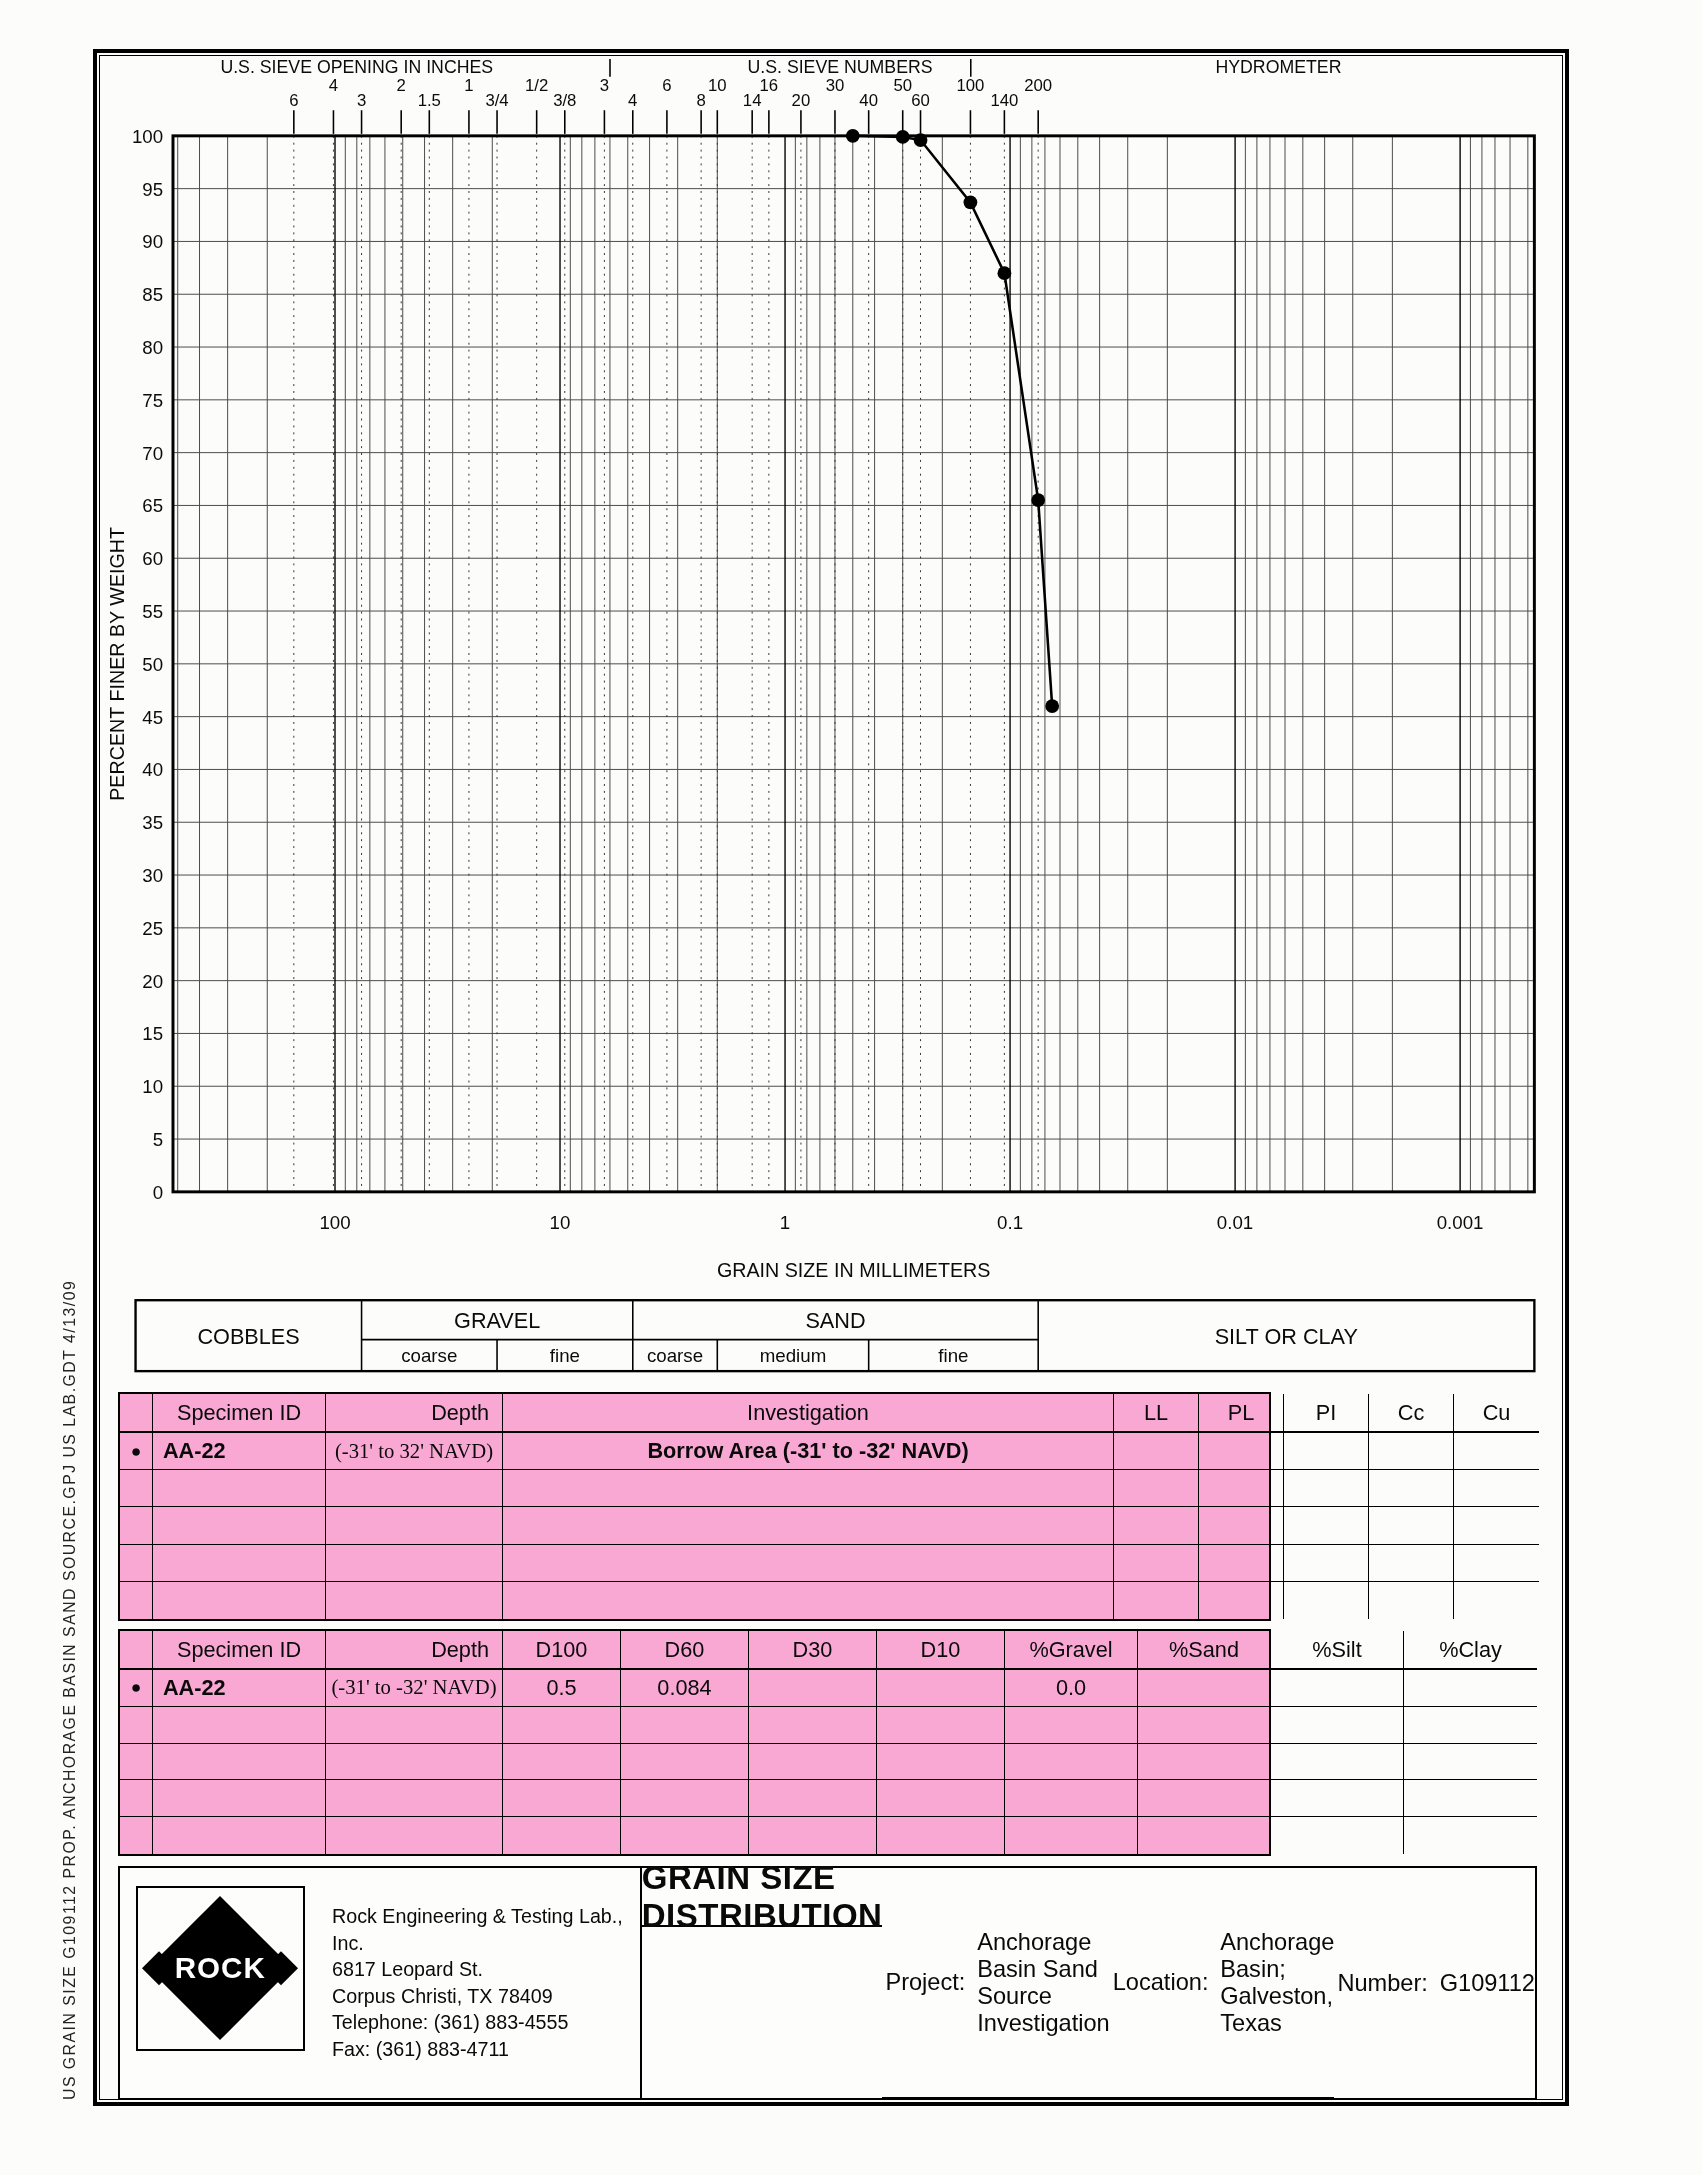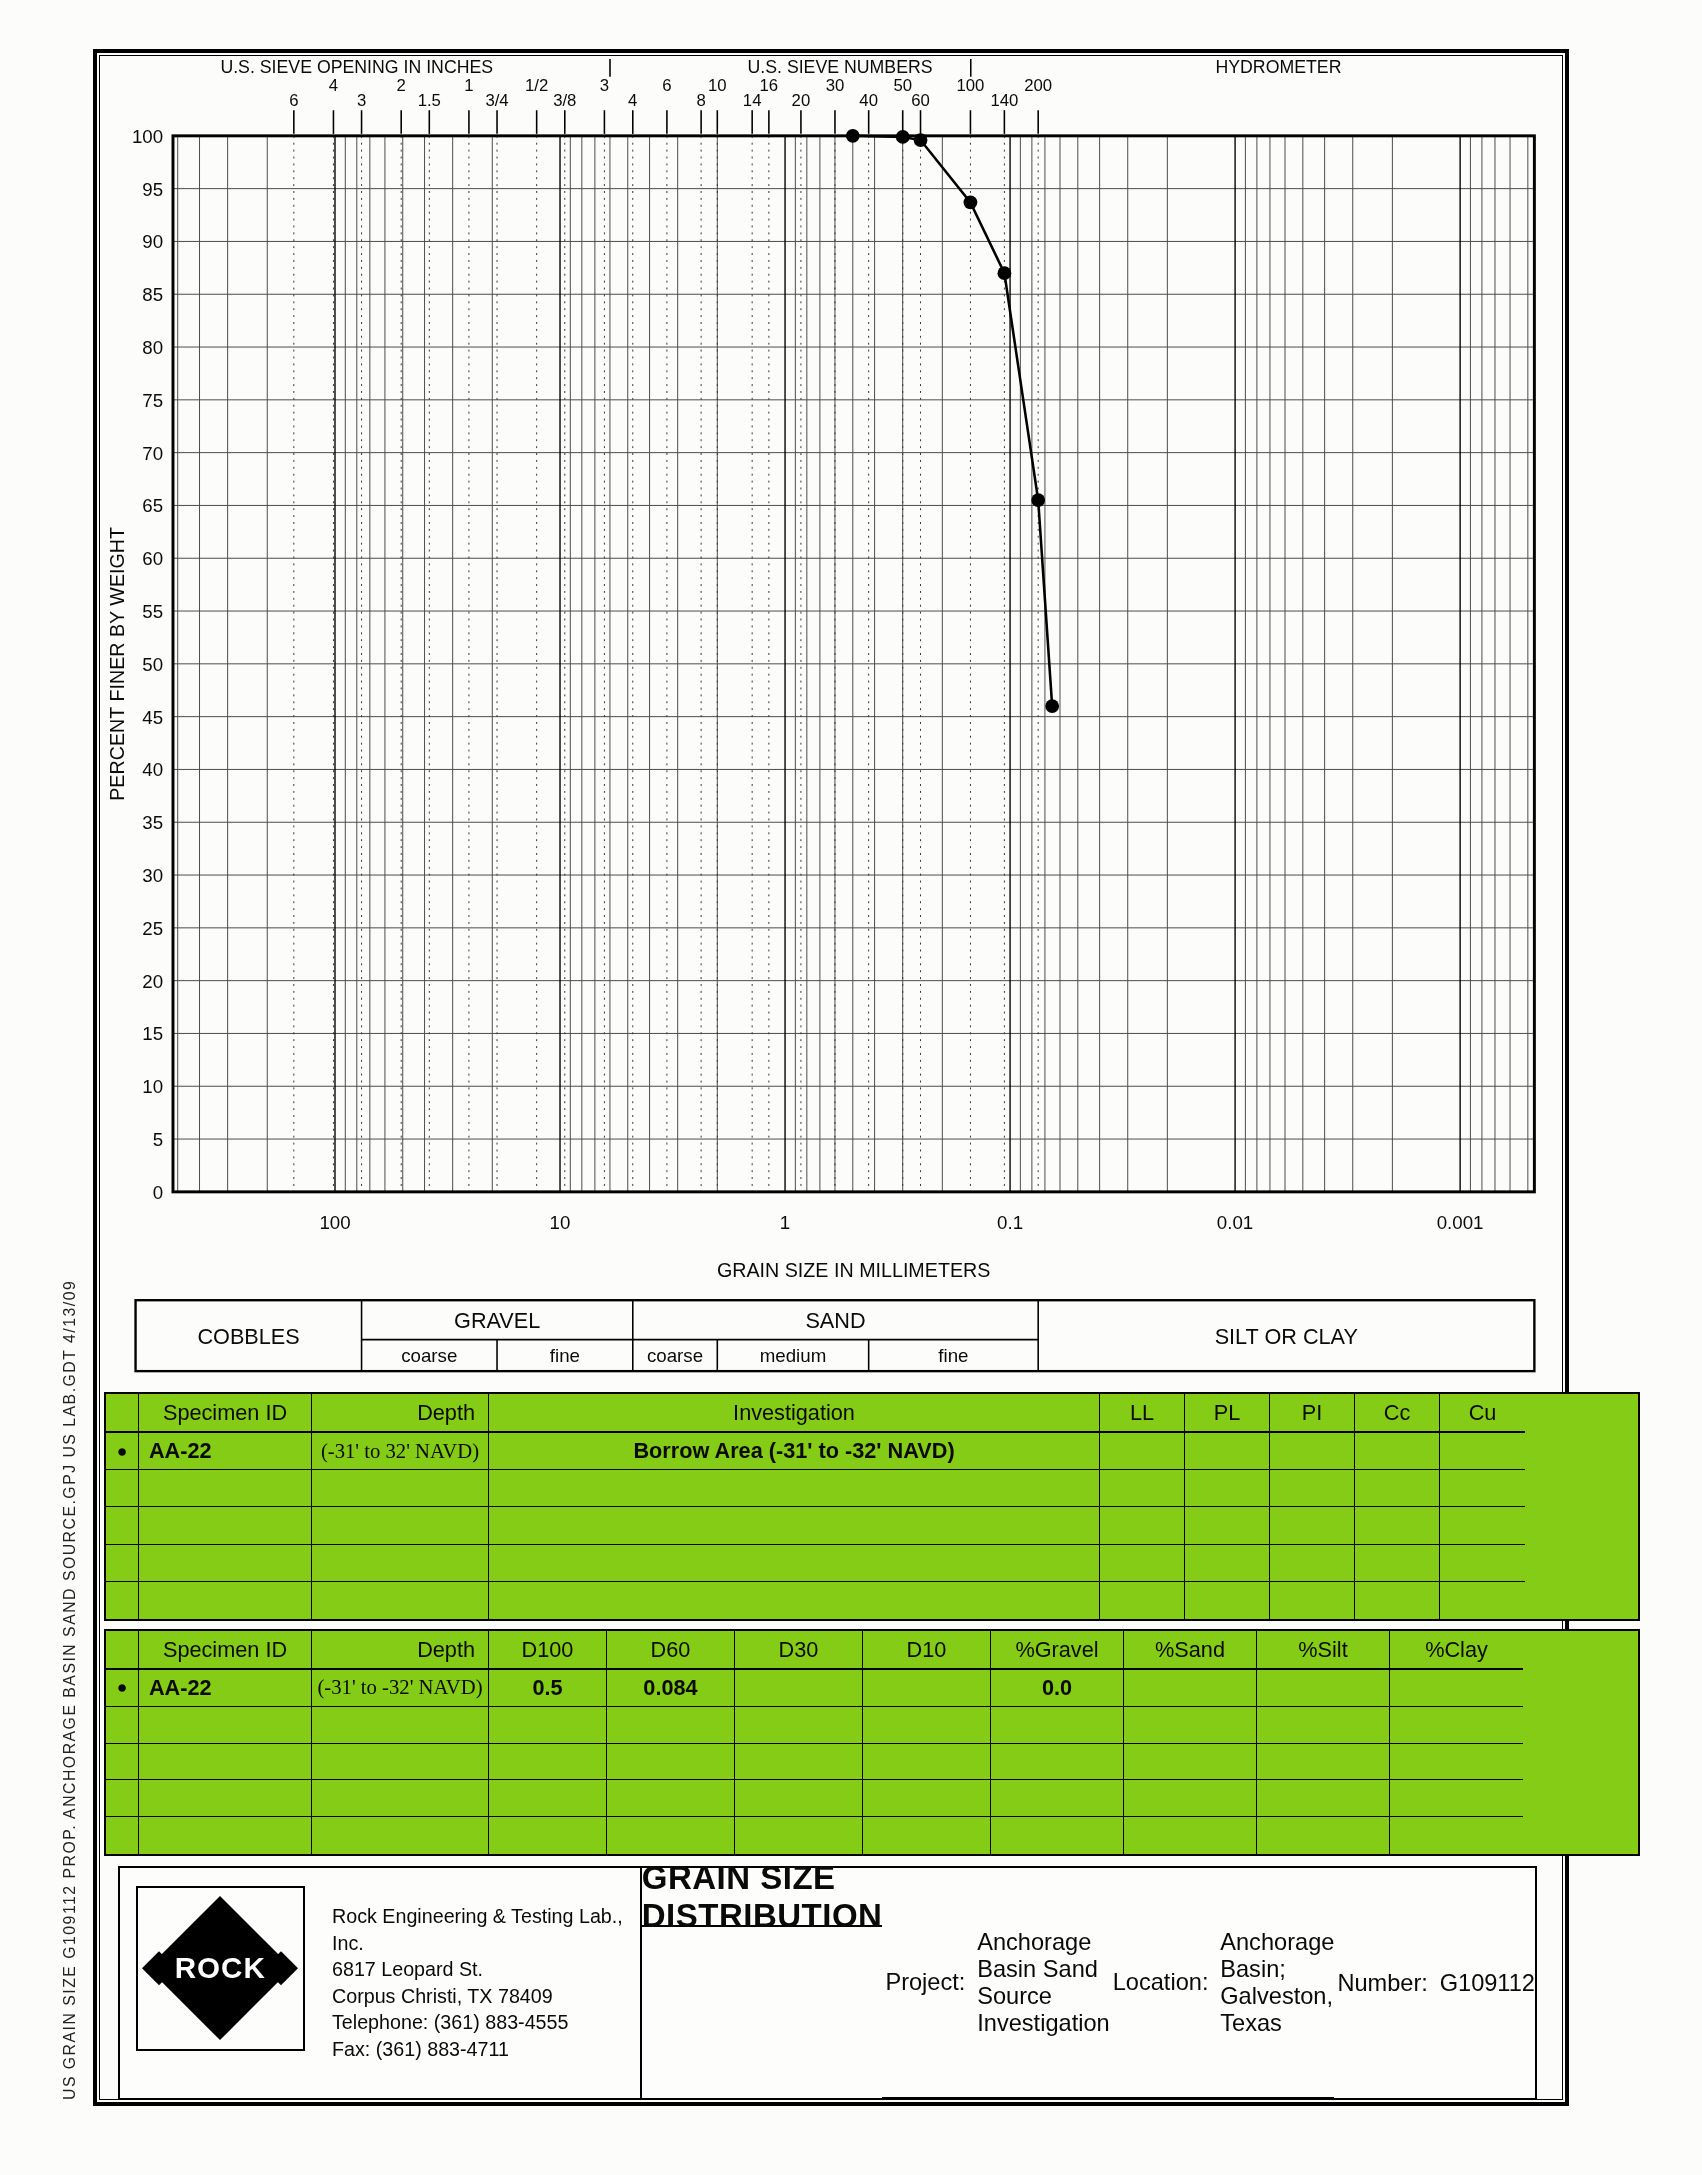--- a/index.html
+++ b/index.html
@@ -21,33 +21,33 @@
   .axis-num{font-size:19px}
   .axis-label{font-size:20px}
   .curve{stroke:#000;stroke-width:2.6;fill:none}
   .marker-pt{fill:#000}
   .bar-border{stroke:#000;stroke-width:2.4;fill:none}
   .bar-line{stroke:#000;stroke-width:1.6}
   .bar-main{font-size:22px}
   .bar-sub{font-size:19px}
 
   
-  .spec-table{position:absolute;left:104px;width:1536px;display:grid;border:2.5px solid #000;background:#84cc16}
+  .spec-table{position:absolute;left:118px;width:1153px;display:grid;border:2.5px solid #000;background:#f9a8d4}
   .cell{border-right:1.2px solid #000;border-bottom:1.2px solid #000;display:flex;align-items:center;justify-content:center;font-size:20.7px;white-space:nowrap;overflow:hidden}
   #class-table .cell:nth-child(9n){border-right:none}
   #grad-table .cell:nth-child(11n){border-right:none}
   #class-table .cell:nth-last-child(-n+9){border-bottom:none}
   #grad-table .cell:nth-last-child(-n+11){border-bottom:none}
   .th{font-size:21.7px;border-bottom-width:2px}
   .th-right{justify-content:flex-end;padding-right:13px}
   .marker{font-size:17.7px}
   .specimen{font-weight:bold;justify-content:flex-start;padding-left:9.9px;font-size:21.7px}
   .depth{font-family:"Liberation Serif",serif;font-size:20.7px}
   .classif{font-weight:bold;font-size:21.7px}
-  .val{font-weight:bold;font-size:21.7px}
+  .val{font-weight:normal;font-size:21.7px}
 
   
   .footer{position:absolute;left:118px;top:1866px;width:1419px;height:234px;border:2.5px solid #000;display:flex;background:#fdfdfb}
   .footer-left{width:694px;border-right:2.5px solid #000;position:relative}
   .footer-right{flex:1;display:flex;flex-direction:row}
   .footer-title{height:59px;border-bottom:2.5px solid #000;display:flex;align-items:center;justify-content:center;font-size:33px;font-weight:bold;letter-spacing:0.5px}
   .footer-row{flex:1;border-bottom:1.5px solid #000;display:flex;align-items:center;padding-left:3px;font-size:23.6px;gap:11.8px}
   .footer-row:last-child{border-bottom:none}
   .logo-box{position:absolute;left:15.8px;top:17.7px;width:169px;height:165px;border:2px solid #000000}
   .logo-diamond{position:absolute;left:50%;top:50%;width:102px;height:102px;transform:translate(-50%,-50%) rotate(45deg);background:#000}

